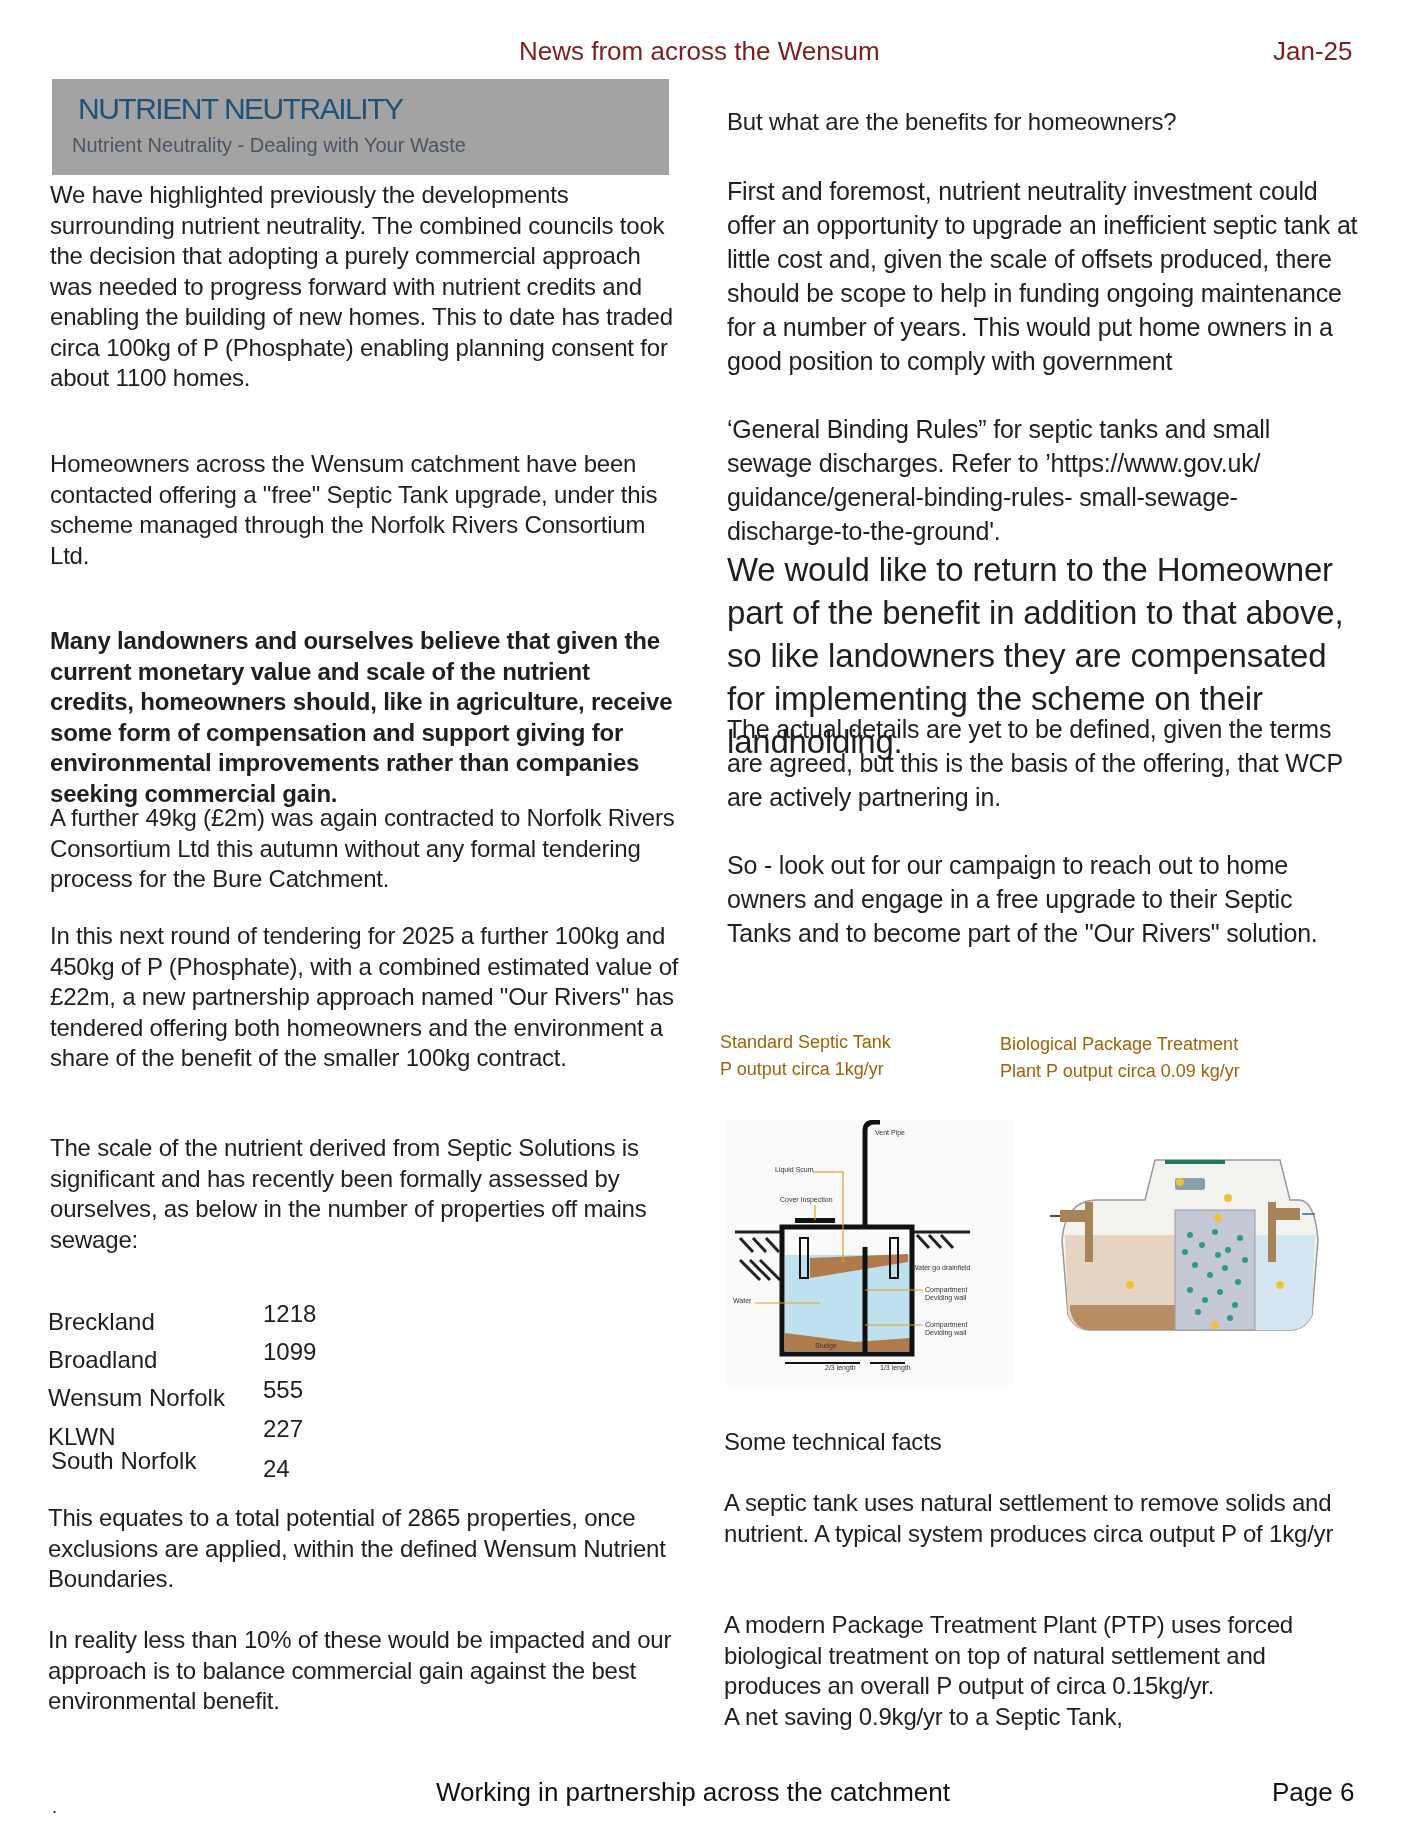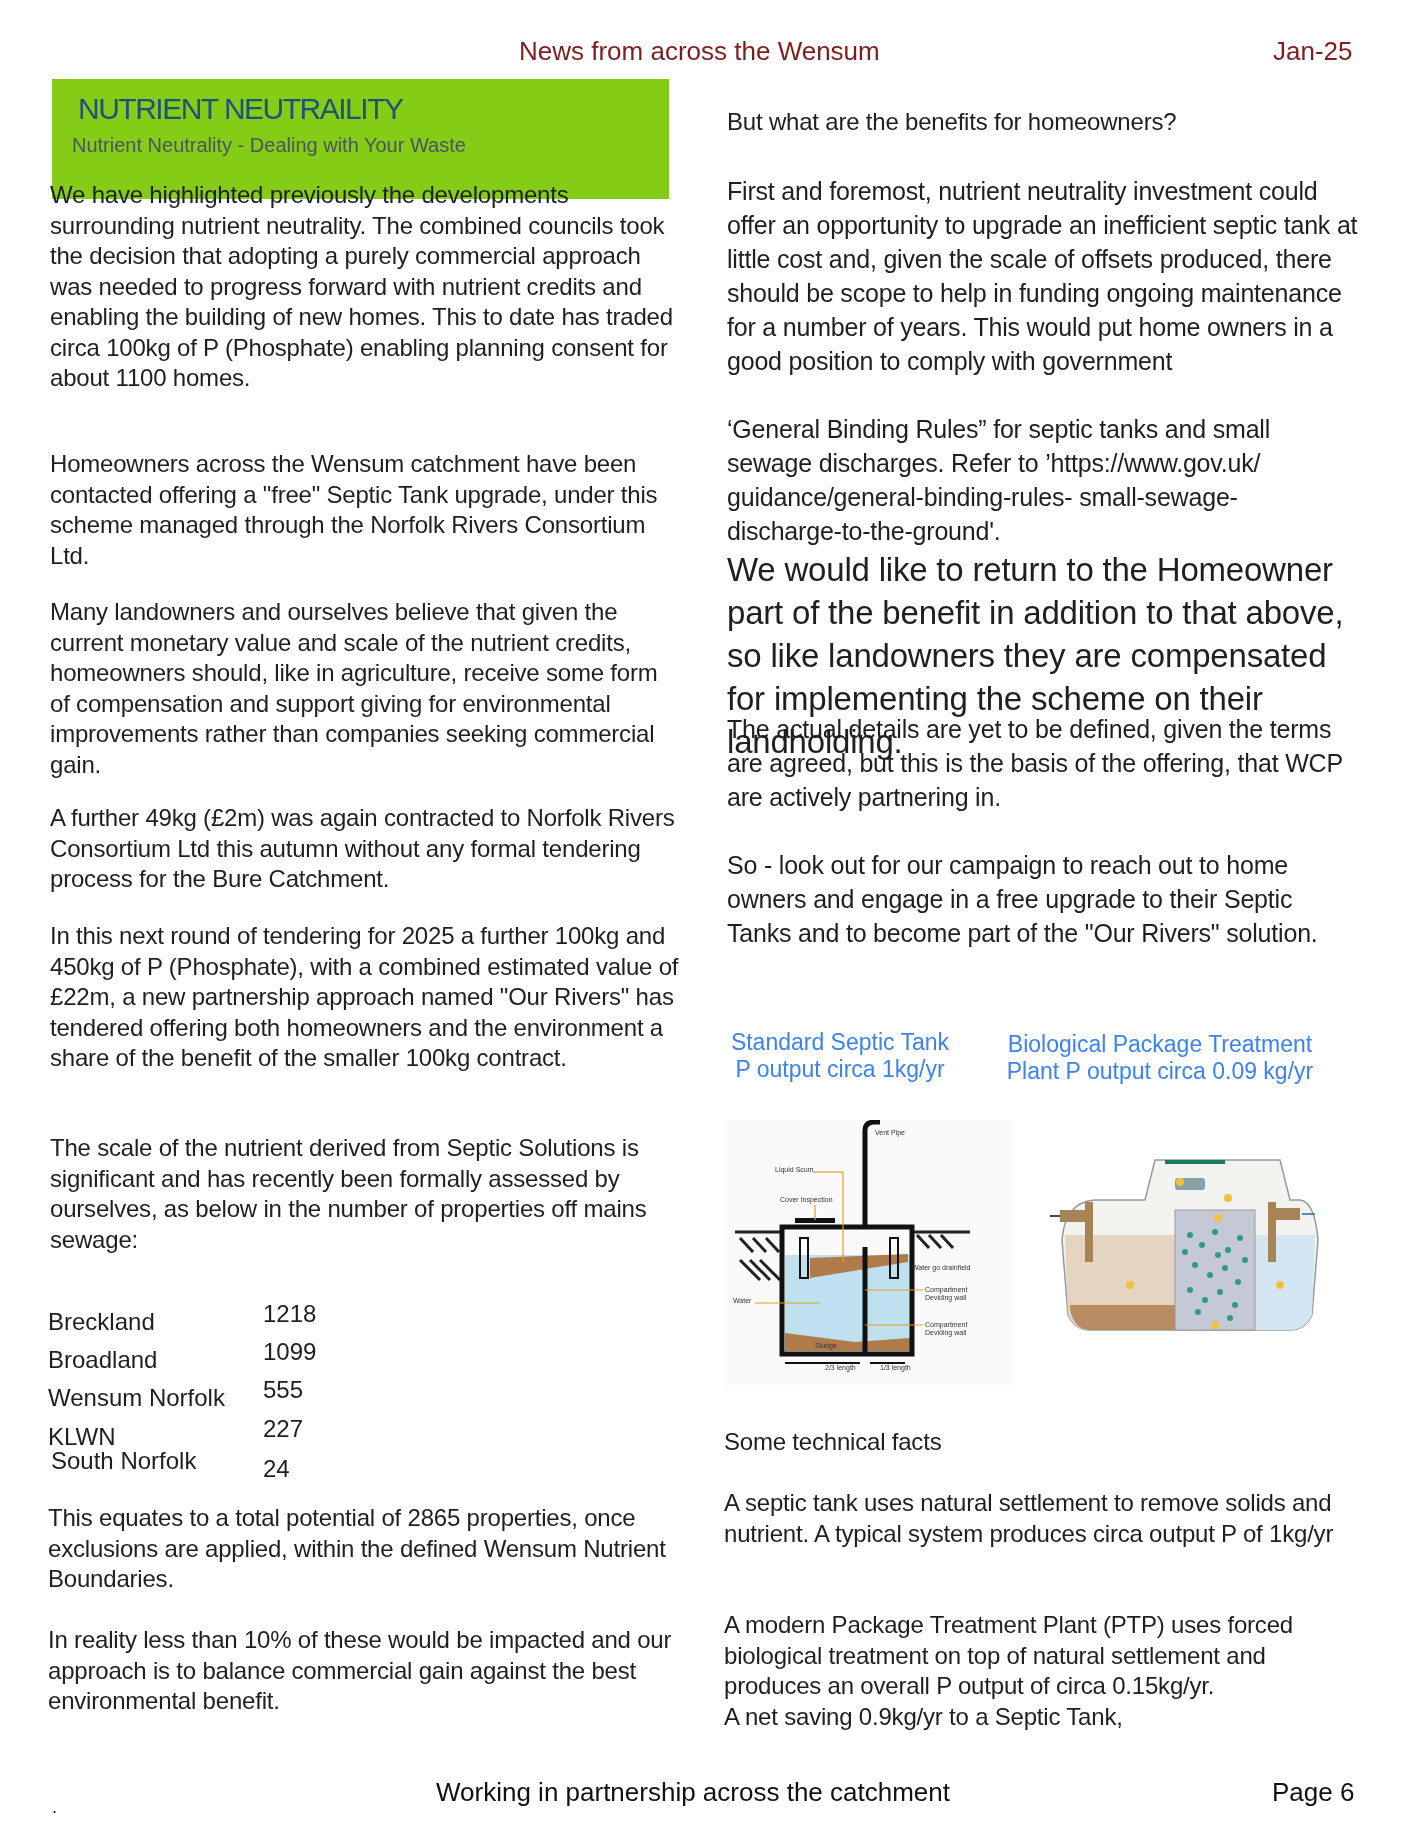--- a/index.html
+++ b/index.html
@@ -1,47 +1,47 @@
 <!DOCTYPE html>
 <html><head>
 <meta charset="utf-8">
 <style>
   html, body { margin: 0; padding: 0; background: #ffffff; }
   body { width: 1420px; height: 1837px; position: relative; overflow: hidden;
          font-family: "Liberation Sans", sans-serif; color: #1f1f1f; }
   .abs { position: absolute; }
   .hdr { font-size: 26px; color: #7f1d1d; }
-  .title-box { left: 52px; top: 79px; width: 617px; height: 120px; background: #84cc16; }
+  .title-box { left: 52px; top: 79px; width: 617px; height: 96px; background: #a3a3a3; }
   .title-main { position: absolute; left: 26px; top: 13px; font-size: 30px; color: #1e5279; letter-spacing: -1.5px; font-weight: normal; }
   .title-sub { position: absolute; left: 20px; top: 55px; font-size: 20px; color: #4a5560; }
   .p { font-size: 24px; line-height: 30.5px; margin: 0; letter-spacing: -0.2px; }
   .lcol { left: 50px; width: 630px; }
   .rcol { left: 727px; width: 640px; }
   .rcol2 { left: 724px; width: 650px; }
   .stats { left: 48px; top: 1290px; width: 340px; font-size: 24px; }
   .stat-row { position: absolute; left: 0; width: 340px; height: 30px; }
   .stat-name { position: absolute; left: 0; }
   .stat-val { position: absolute; left: 215px; }
-  .cap { font-size: 23px; line-height: 27px; text-align: center; color: #3b82f6; }
+  .cap { font-size: 18px; line-height: 27px; text-align: left; color: #a16207; }
   .footer { font-size: 26px; color: #111; }
 </style>
 </head>
 <body>
 
 <div class="abs hdr" style="left:519px; top:36px;">News from across the Wensum</div>
 <div class="abs hdr" style="left:1273px; top:36px;">Jan-25</div>
 
 <div class="abs title-box">
   <div class="title-main">NUTRIENT NEUTRAILITY</div>
   <div class="title-sub">Nutrient Neutrality - Dealing with Your Waste</div>
 </div>
 
 <p class="abs p lcol" style="top:180px;">We have highlighted previously the developments surrounding nutrient neutrality. The combined councils took the decision that adopting a purely commercial approach was needed to progress forward with nutrient credits and enabling the building of new homes. This to date has traded circa 100kg of P (Phosphate) enabling planning consent for about 1100 homes.</p>
 <p class="abs p lcol" style="top:449px;">Homeowners across the Wensum catchment have been contacted offering a "free" Septic Tank upgrade, under this scheme managed through the Norfolk Rivers Consortium Ltd.</p>
-<p class="abs p lcol" style="top:597px;">Many landowners and ourselves believe that given the current monetary value and scale of the nutrient credits, homeowners should, like in agriculture, receive some form of compensation and support giving for environmental improvements rather than companies seeking commercial gain.</p>
+<p class="abs p lcol" style="top:626px;font-weight:bold;">Many landowners and ourselves believe that given the current monetary value and scale of the nutrient credits, homeowners should, like in agriculture, receive some form of compensation and support giving for environmental improvements rather than companies seeking commercial gain.</p>
 <p class="abs p lcol" style="top:803px;">A further 49kg (£2m) was again contracted to Norfolk Rivers Consortium Ltd this autumn without any formal tendering process for the Bure Catchment.</p>
 <p class="abs p lcol" style="top:921px;">In this next round of tendering for 2025 a further 100kg and 450kg of P (Phosphate), with a combined estimated value of £22m, a new partnership approach named "Our Rivers" has tendered offering both homeowners and the environment a share of the benefit of the smaller 100kg contract.</p>
 <p class="abs p lcol" style="top:1133px;">The scale of the nutrient derived from Septic Solutions is significant and has recently been formally assessed by ourselves, as below in the number of properties off mains sewage:</p>
 
 <div class="abs stats">
   <div class="stat-row" style="top:10px;">
     <span class="stat-name" style="top:8px;">Breckland</span>
     <span class="stat-val">1218</span>
   </div>
   <div class="stat-row" style="top:48px;">

